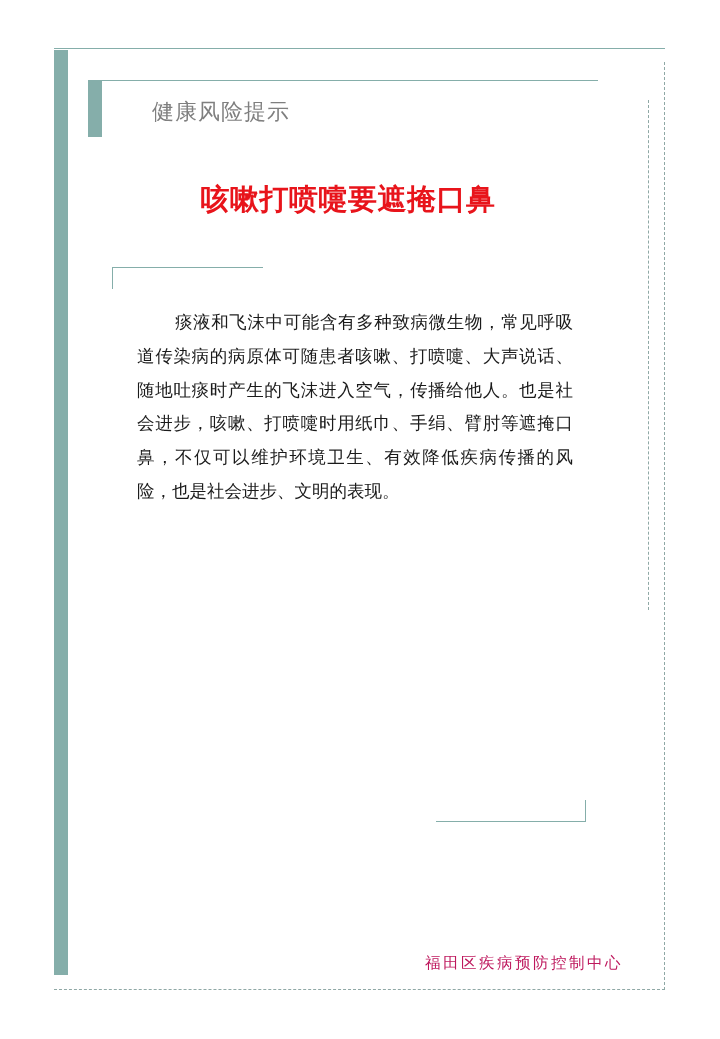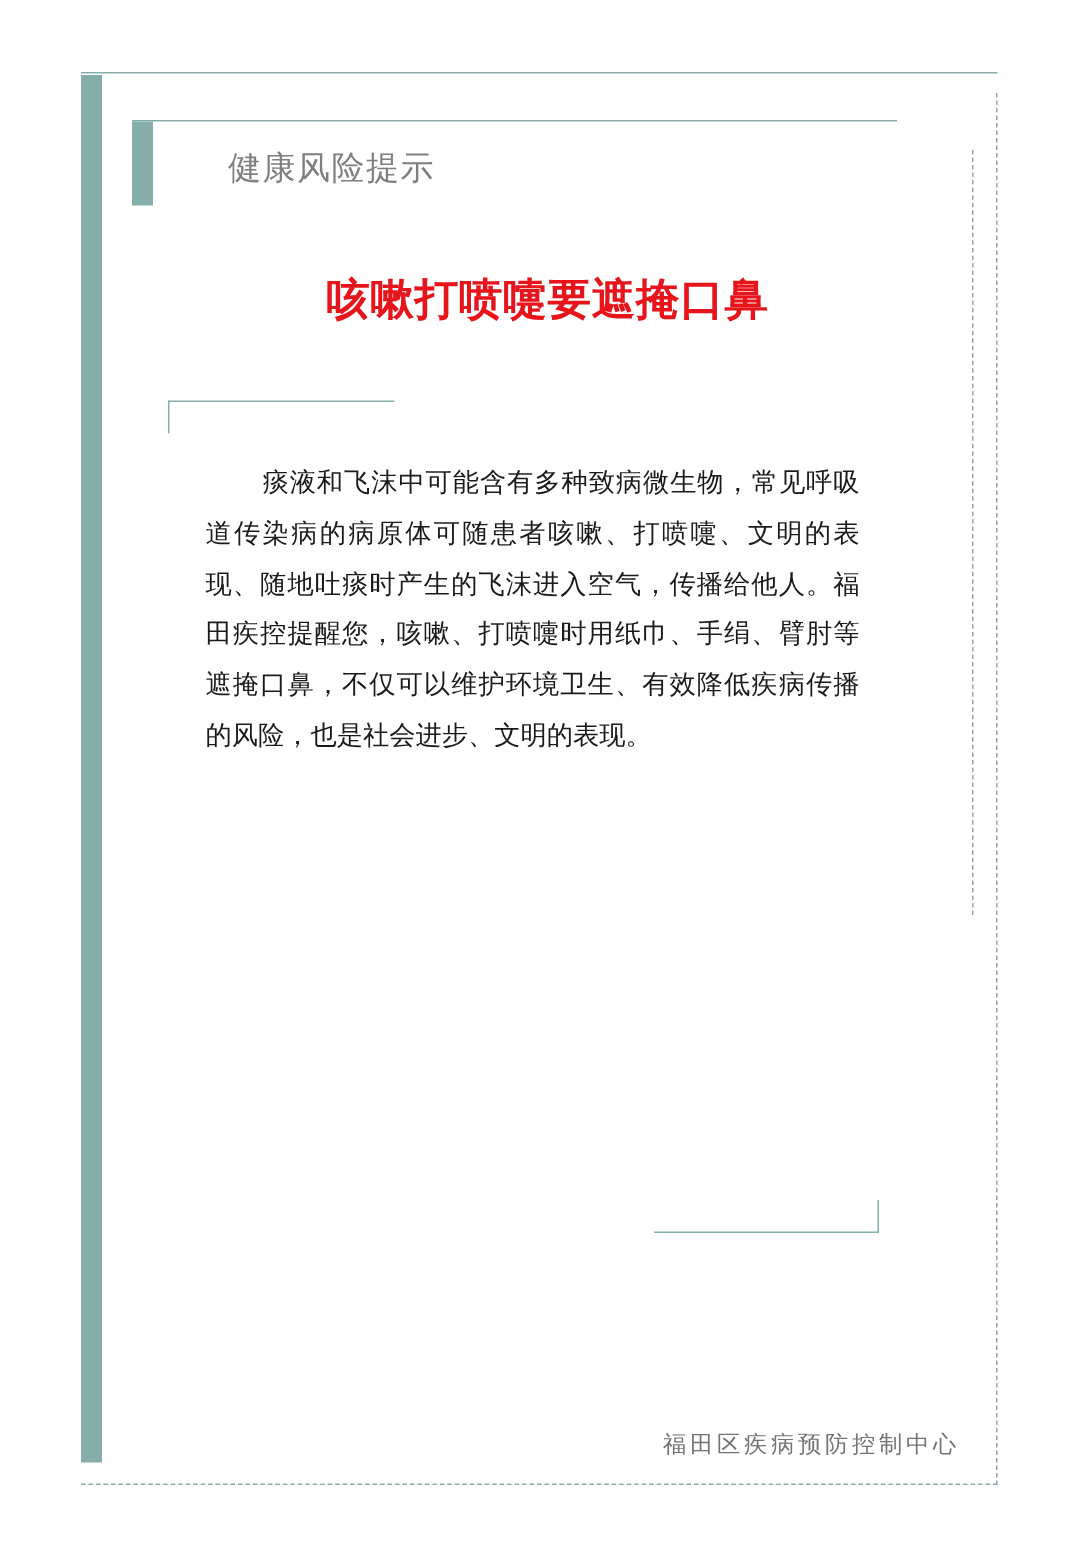--- a/index.html
+++ b/index.html
@@ -6,44 +6,44 @@
   body { width:720px; height:1039px; position:relative; overflow:hidden; font-family:"DejaVu Sans", sans-serif; }
   .abs { position:absolute; }
   .side-bar { left:54px; top:50px; width:14px; height:925px; background:#85aeaa; }
   .top-line { left:54px; top:48px; width:611px; height:0; border-top:1.5px solid #85aeaa; }
   .outer-right-dash { left:664px; top:62px; height:928px; width:0; border-left:1.5px dashed #8fa8a5; }
   .bottom-dash { left:54px; top:989px; width:611px; height:0; border-top:1.5px dashed #8fa8a5; }
   .inner-right-dash { left:648px; top:100px; height:510px; width:0; border-left:1.5px dashed #8fa8a5; }
   .hdr-block { left:88px; top:81px; width:14px; height:56px; background:#85aeaa; }
   .hdr-line { left:88px; top:80px; width:510px; height:0; border-top:1.5px solid #85aeaa; }
   .hdr-title { left:114px; top:97px; font-size:22px; color:#7f7f7f; letter-spacing:1px;margin-left:38px; }
-  .main-title { left:17px; width:696px; top:180px; text-align:center; font-size:29px; font-weight:bold; color:#e8141b; letter-spacing:0.5px; }
+  .main-title { left:0; width:696px; top:180px; text-align:center; font-size:29px; font-weight:bold; color:#e8141b; letter-spacing:0.5px; }
   .bracket-tl-h { left:112px; top:267px; width:151px; height:0; border-top:1.5px solid #85aeaa; }
   .bracket-tl-v { left:112px; top:267px; width:0; height:22px; border-left:1.5px solid #85aeaa; }
   .body-text { left:137px; top:306px; width:436px; font-size:17.5px; line-height:33.8px; color:#1a1a1a; text-indent:38px; text-align:justify; }
   .bracket-br-h { left:436px; top:821px; width:150px; height:0; border-top:1.5px solid #85aeaa; }
   .bracket-br-v { left:585px; top:800px; width:0; height:22px; border-left:1.5px solid #85aeaa; }
-  .footer-org { right:80px; top:953px; font-size:15.5px; color:#737373; letter-spacing:2.5px; }
+  .footer-org { right:97px; top:953px; font-size:15.5px; color:#be185d; letter-spacing:2.5px; }
 </style>
 </head>
 <body>
 
 <div class="abs top-line"></div>
 <div class="abs side-bar"></div>
 <div class="abs outer-right-dash"></div>
 <div class="abs bottom-dash"></div>
 <div class="abs inner-right-dash"></div>
 
 <div class="abs hdr-line"></div>
 <div class="abs hdr-block"></div>
 <div class="abs hdr-title">健康风险提示</div>
 
 <div class="abs main-title">咳嗽打喷嚏要遮掩口鼻</div>
 
 <div class="abs bracket-tl-h"></div>
 <div class="abs bracket-tl-v"></div>
 
-<div class="abs body-text">痰液和飞沫中可能含有多种致病微生物，常见呼吸道传染病的病原体可随患者咳嗽、打喷嚏、文明的表现、随地吐痰时产生的飞沫进入空气，传播给他人。福田疾控提醒您，咳嗽、打喷嚏时用纸巾、手绢、臂肘等遮掩口鼻，不仅可以维护环境卫生、有效降低疾病传播的风险，也是社会进步、文明的表现。</div>
+<div class="abs body-text">痰液和飞沫中可能含有多种致病微生物，常见呼吸道传染病的病原体可随患者咳嗽、打喷嚏、大声说话、随地吐痰时产生的飞沫进入空气，传播给他人。也是社会进步，咳嗽、打喷嚏时用纸巾、手绢、臂肘等遮掩口鼻，不仅可以维护环境卫生、有效降低疾病传播的风险，也是社会进步、文明的表现。</div>
 
 <div class="abs bracket-br-h"></div>
 <div class="abs bracket-br-v"></div>
 
 <div class="abs footer-org">福田区疾病预防控制中心</div>
 
 </body></html>

